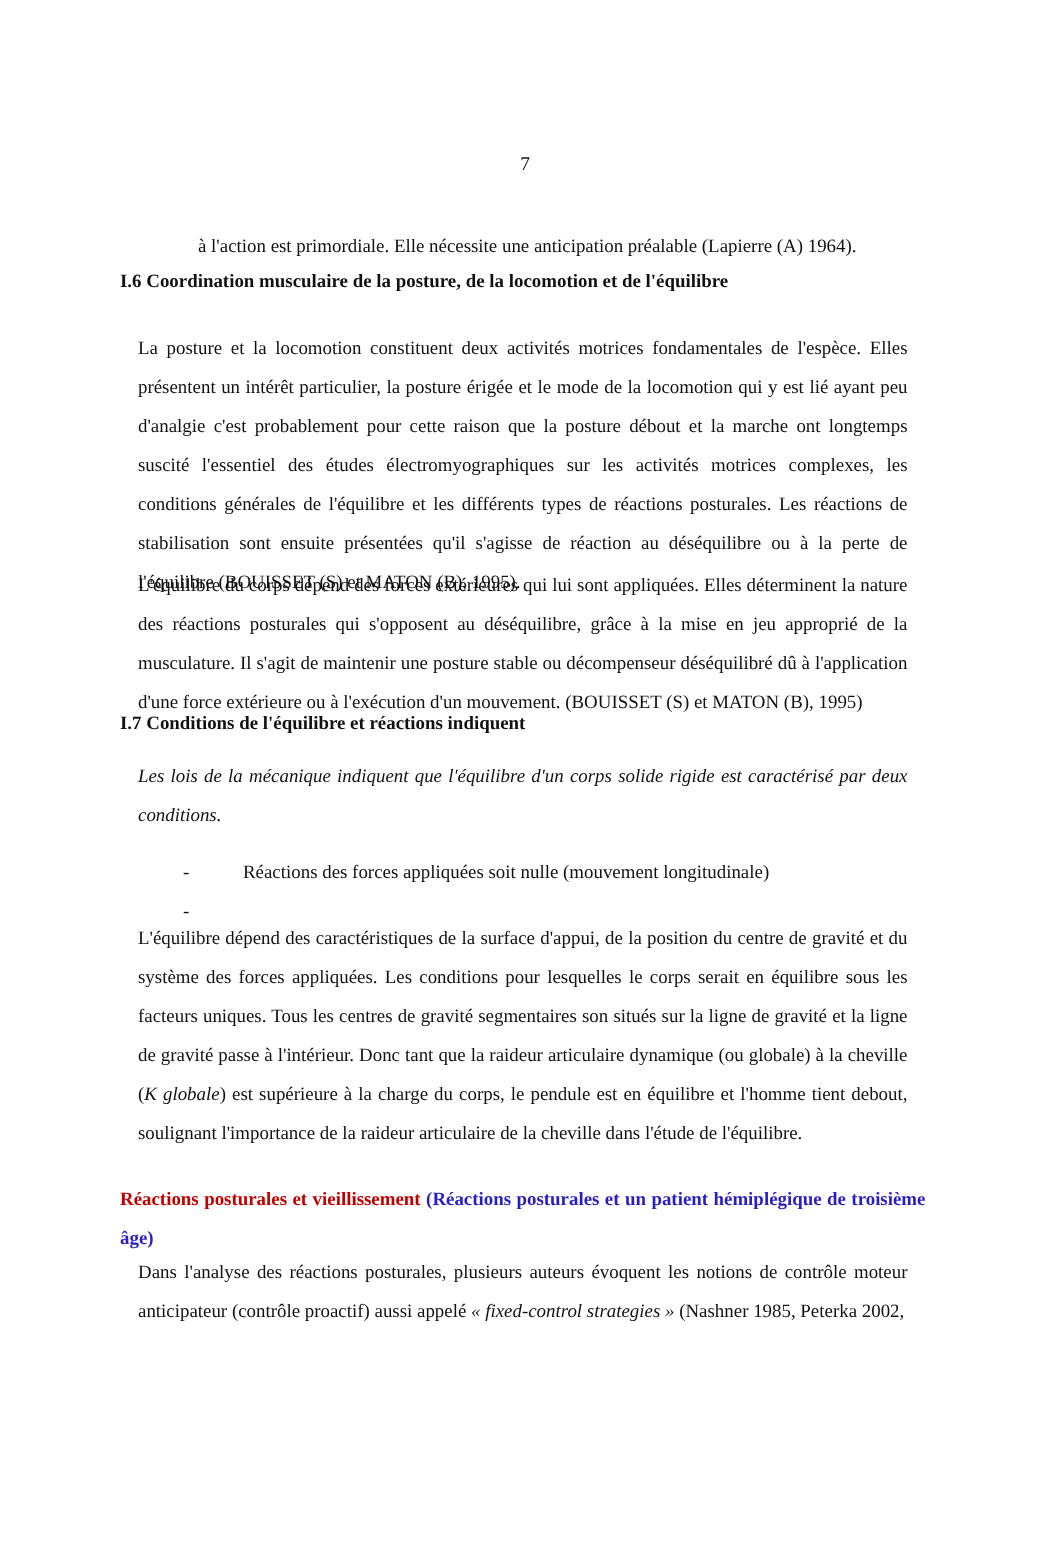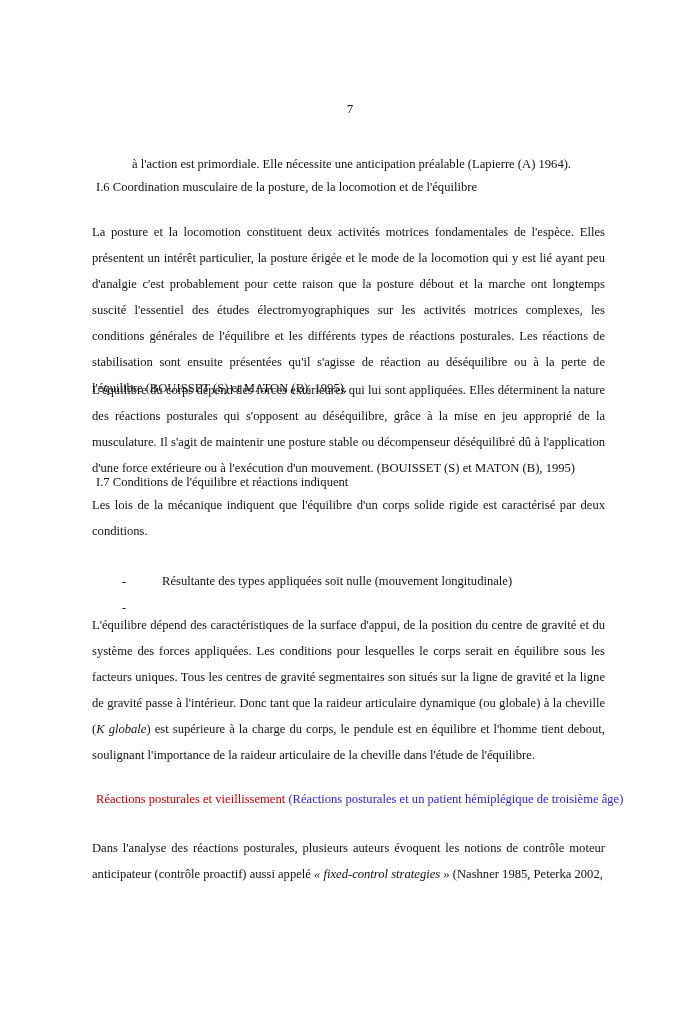--- a/index.html
+++ b/index.html
@@ -2,26 +2,26 @@
 <html><head>
 <meta charset="utf-8">
 <style>
   html, body { margin: 0; padding: 0; background: #ffffff; }
   body { width: 700px; height: 1028px; position: relative; overflow: hidden;
          font-family: "Liberation Serif", "DejaVu Serif", serif; color: #111; }
   .page-number { position: absolute; top: 101px; left: 0; width: 700px; text-align: center; font-size: 13px; }
   .block { position: absolute; left: 80px; width: 537px; font-size: 12.6px; line-height: 26px; text-align: justify; }
   .block p { margin: 12px; }
   .cont { top: 139px; padding-left: 40px; width: 497px; }
-  .h { font-weight: normal; font-size: 12.6px; margin-left: 16px; }
+  .h { font-weight: bold; font-size: 12.6px; }
   .h1 { top: 174px; }
   .p1 { top: 207px; }
   .p2 { top: 365px; }
   .h2 { top: 469px; }
-  .p3 { top: 480px; }
+  .p3 { top: 492px; font-style: italic; }
   .list { top: 568px; }
   .list .li { display: flex; height: 26px; }
   .list .dash { width: 40px; padding-left: 42px; }
   .p4 { top: 600px; }
   .h3 { top: 786px; }
   .red { color: #c00000; }
   .blue { color: #2b1ec0; }
   .p5 { top: 823px; }
   em { font-style: italic; }
 </style>
@@ -46,21 +46,21 @@
 
 <div class="block h h2">I.7 Conditions de l'équilibre et réactions indiquent</div>
 
 <div class="block p3">
   <p>Les lois de la mécanique indiquent que l'équilibre d'un corps solide rigide est caractérisé par deux conditions.</p>
 </div>
 
 <div class="block list">
   <div class="li">
     <span class="dash">-</span>
-    <span>Résultante des types appliquées soit nulle (mouvement longitudinale)</span>
+    <span>Réactions des forces appliquées soit nulle (mouvement longitudinale)</span>
   </div>
   <div class="li">
     <span class="dash">-</span>
   </div>
 </div>
 
 <div class="block p4">
   <p><span>L'équilibre dépend des caractéristiques de la surface d'appui, de la position du centre de gravité et du système des forces appliquées. Les conditions pour lesquelles le corps serait en équilibre sous les facteurs uniques. Tous les centres de gravité segmentaires son situés sur la ligne de gravité  et la ligne de gravité passe à l'intérieur. Donc tant que la raideur articulaire dynamique (ou globale) à la cheville (</span><em>K globale</em><span>) est supérieure à la charge du corps, le pendule est en équilibre et l'homme tient debout, soulignant l'importance de la raideur articulaire de la cheville dans l'étude de l'équilibre.</span></p>
 </div>
 

